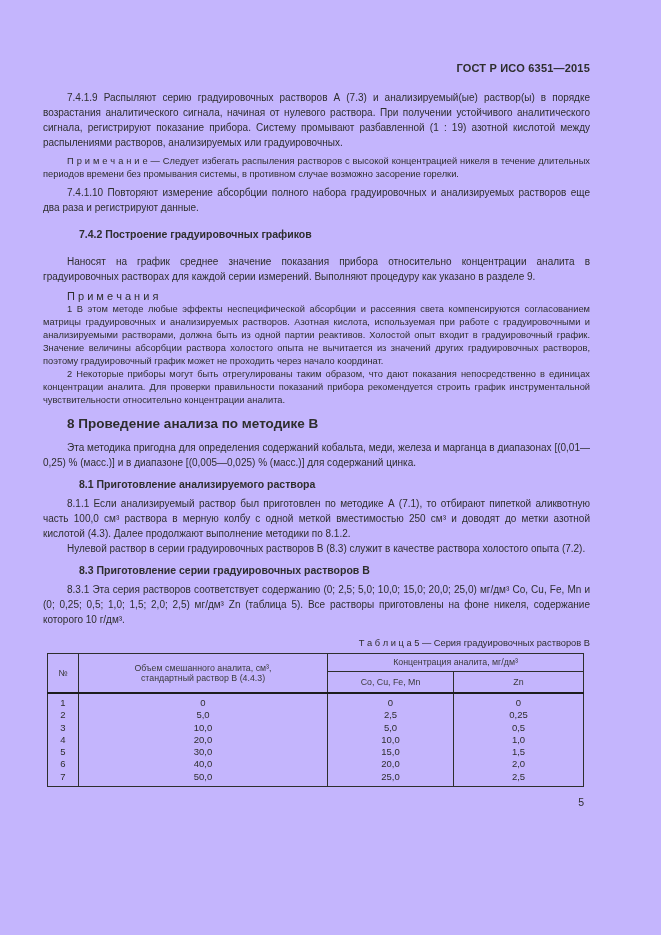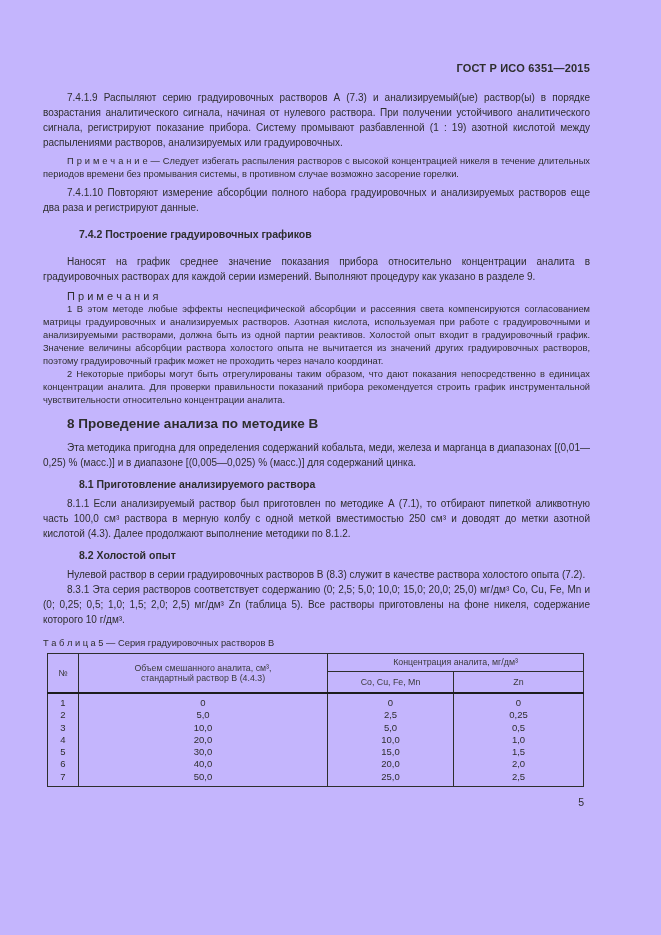--- a/index.html
+++ b/index.html
@@ -65,21 +65,21 @@
     line-height: 17px;
     text-indent: 24px;
     margin: 8px 0 8px 0;
   }
   .mt6 { margin-top: 6px; }
   .sub-h-sp { margin-top: 7px; margin-bottom: 4px; }
   .tbl-caption {
     font-size: 9.3px;
     line-height: 13px;
     margin: 10px 0 3px 0;
-    text-align: left;
+    text-align: right;
   }
   table.gost {
     border-collapse: collapse;
     width: 536px;
     margin-left: 4px;
     table-layout: fixed;
   }
   table.gost th, table.gost td {
     border-left: 1px solid #2e2e2e;
     border-right: 1px solid #2e2e2e;
@@ -137,24 +137,24 @@
     <p class="note-p">2 Некоторые приборы могут быть отрегулированы таким образом, что дают показания непосредственно в единицах концентрации аналита. Для проверки правильности показаний прибора рекомендуется строить график инструментальной чувствительности относительно концентрации аналита.</p>
 
     <p class="sec-h">8 Проведение анализа по методике В</p>
 
     <p class="body-p">Эта методика пригодна для определения содержаний кобальта, меди, железа и марганца в диапазонах [(0,01—0,25) % (масс.)] и в диапазоне [(0,005—0,025) % (масс.)] для содержаний цинка.</p>
 
     <p class="sub-h sub-h-sp">8.1 Приготовление анализируемого раствора</p>
 
     <p class="body-p">8.1.1 Если анализируемый раствор был приготовлен по методике А (7.1), то отбирают пипеткой аликвотную часть 100,0 см³ раствора в мерную колбу с одной меткой вместимостью 250 см³ и доводят до метки азотной кислотой (4.3). Далее продолжают выполнение методики по 8.1.2.</p>
 
-    <p class="sub-h sub-h-sp">8.2 Холостой опыт</p>
 
     <p class="body-p">Нулевой раствор в серии градуировочных растворов В (8.3) служит в качестве раствора холостого опыта (7.2).</p>
 
+    <p class="sub-h sub-h-sp">8.3 Приготовление серии градуировочных растворов В</p>
 
     <p class="body-p">8.3.1 Эта серия растворов соответствует содержанию (0; 2,5; 5,0; 10,0; 15,0; 20,0; 25,0) мг/дм³ Со, Cu, Fe, Mn и (0; 0,25; 0,5; 1,0; 1,5; 2,0; 2,5) мг/дм³ Zn (таблица 5). Все растворы приготовлены на фоне никеля, содержание которого 10 г/дм³.</p>
 
     <div class="tbl-caption">Т а б л и ц а  5 — Серия градуировочных растворов В</div>
 
     <table class="gost">
       <colgroup>
         <col style="width:31px">
         <col style="width:249px">
         <col style="width:126px">

